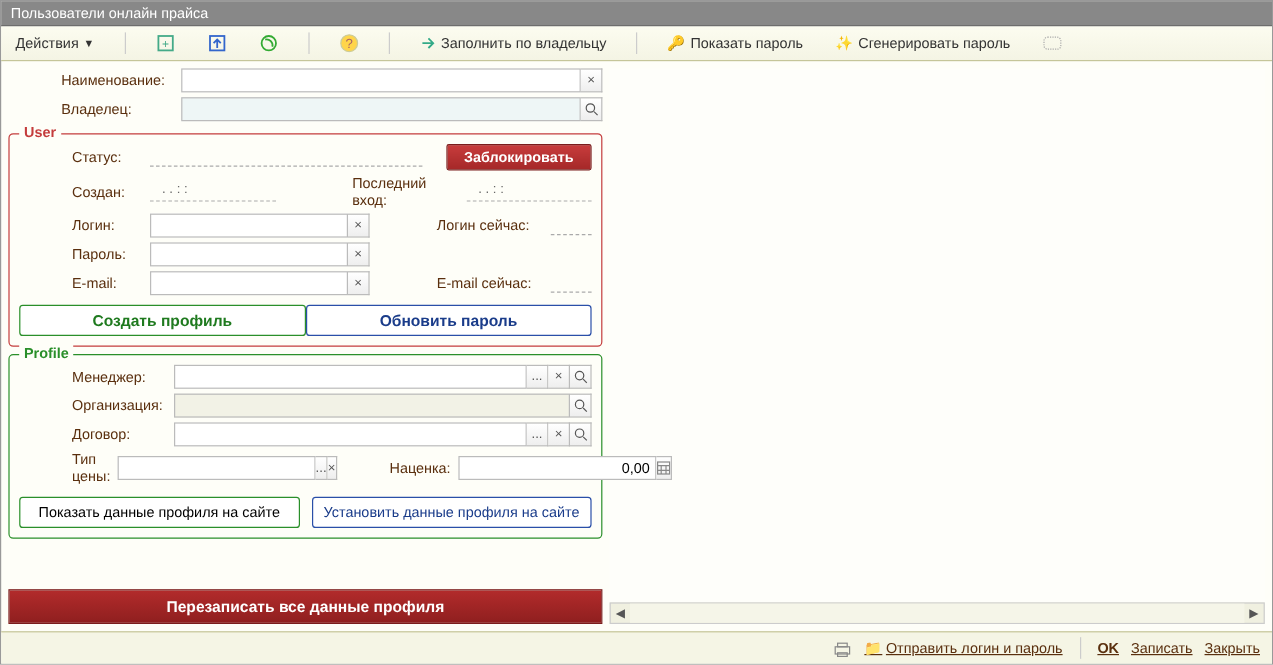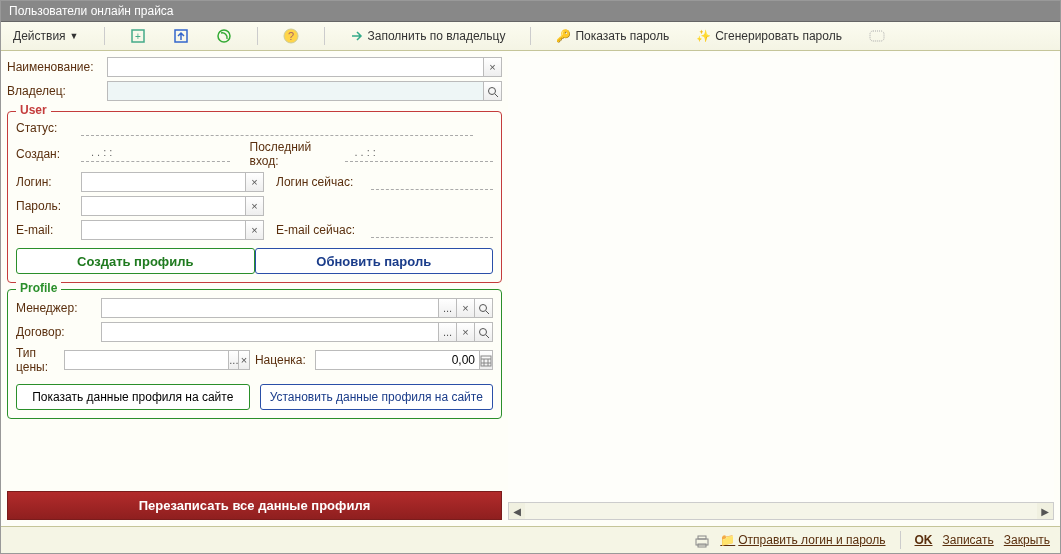--- a/index.html
+++ b/index.html
@@ -67,20 +67,21 @@
     flex-direction: column;
   }
   .fieldrow {
     display: flex;
     align-items: center;
     margin-bottom: 4px;
   }
   .label {
     color: #5a2f0e;
     padding-right: 6px;
+    margin-left: 44px;
   }
   .input {
     flex: 1;
     height: 20px;
     border: 1px solid #bbb;
     background: #fff;
     padding: 0 4px;
     font-size: 12px;
   }
   .input.readonly { background: #f2f2e6; }
@@ -309,20 +310,21 @@
         </span>
       </div>
 
       <div class="fieldset user">
         <span class="legend">User</span>
 
         <div class="fieldrow">
           <span class="label" style="width:65px;">Статус:</span>
           <span class="dotted-underline"></span>
           <span style="width:20px;"></span>
+          <button class="btn-red">Заблокировать</button>
         </div>
 
         <div class="fieldrow">
           <span class="label" style="width:65px;">Создан:</span>
           <span class="dotted-underline">.  .      :  :</span>
           <span style="width:20px;"></span>
           <span class="label" style="width:95px;">Последний вход:</span>
           <span class="dotted-underline">.  .      :  :</span>
         </div>
 
@@ -364,20 +366,28 @@
           <span class="label" style="width:85px;">Менеджер:</span>
           <input class="input" style="">
           <span class="input-btn">...</span>
           <span class="input-btn">×</span>
           <span class="input-btn"><svg width="12" height="12">
                 <circle cx="5" cy="5" r="3.5" fill="none" stroke="#555"></circle>
                 <line x1="8" y1="8" x2="11" y2="11" stroke="#555"></line>
               </svg></span>
         </div>
 
+        <div class="fieldrow">
+          <span class="label" style="width:85px;">Организация:</span>
+          <input class="input readonly" readonly="" style="">
+          <span class="input-btn"><svg width="12" height="12">
+                <circle cx="5" cy="5" r="3.5" fill="none" stroke="#555"></circle>
+                <line x1="8" y1="8" x2="11" y2="11" stroke="#555"></line>
+              </svg></span>
+        </div>
 
         <div class="fieldrow">
           <span class="label" style="width:85px;">Договор:</span>
           <input class="input" style="">
           <span class="input-btn">...</span>
           <span class="input-btn">×</span>
           <span class="input-btn"><svg width="12" height="12">
                 <circle cx="5" cy="5" r="3.5" fill="none" stroke="#555"></circle>
                 <line x1="8" y1="8" x2="11" y2="11" stroke="#555"></line>
               </svg></span>

